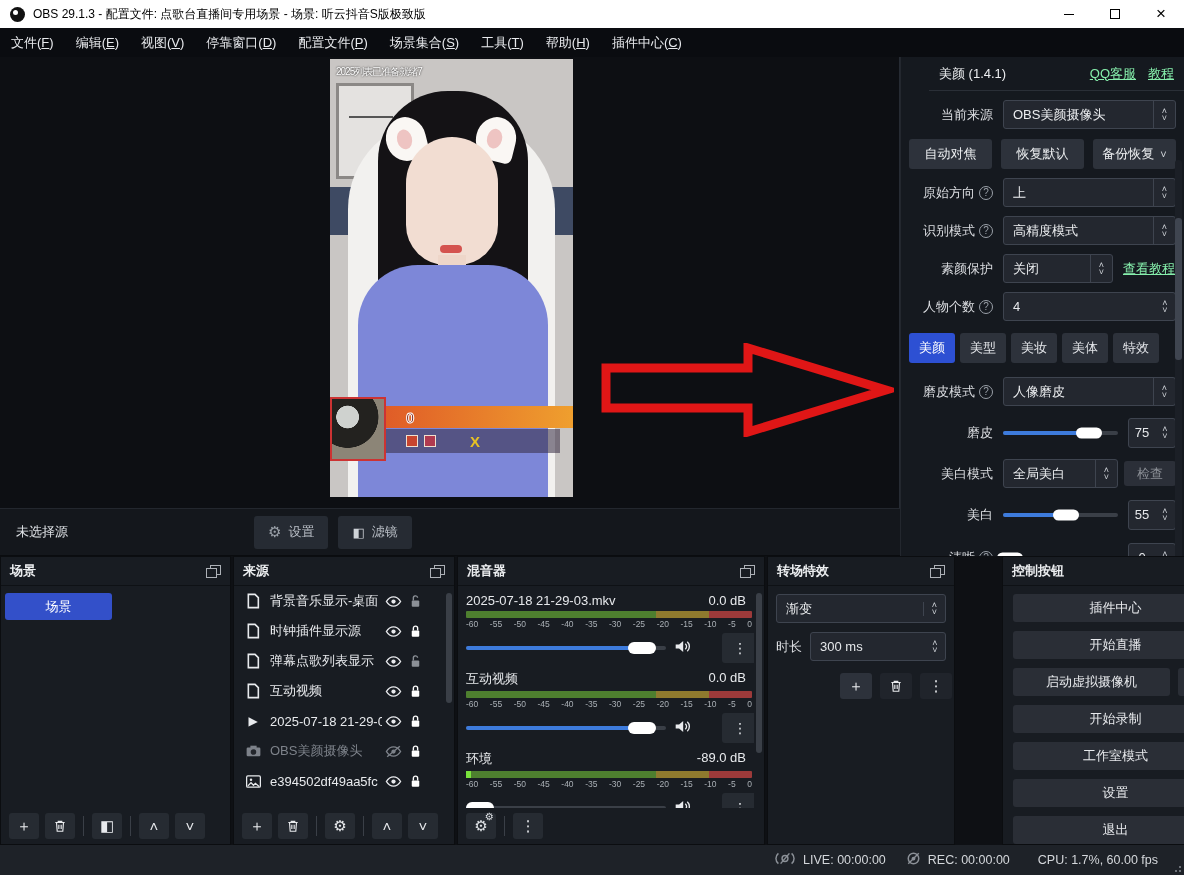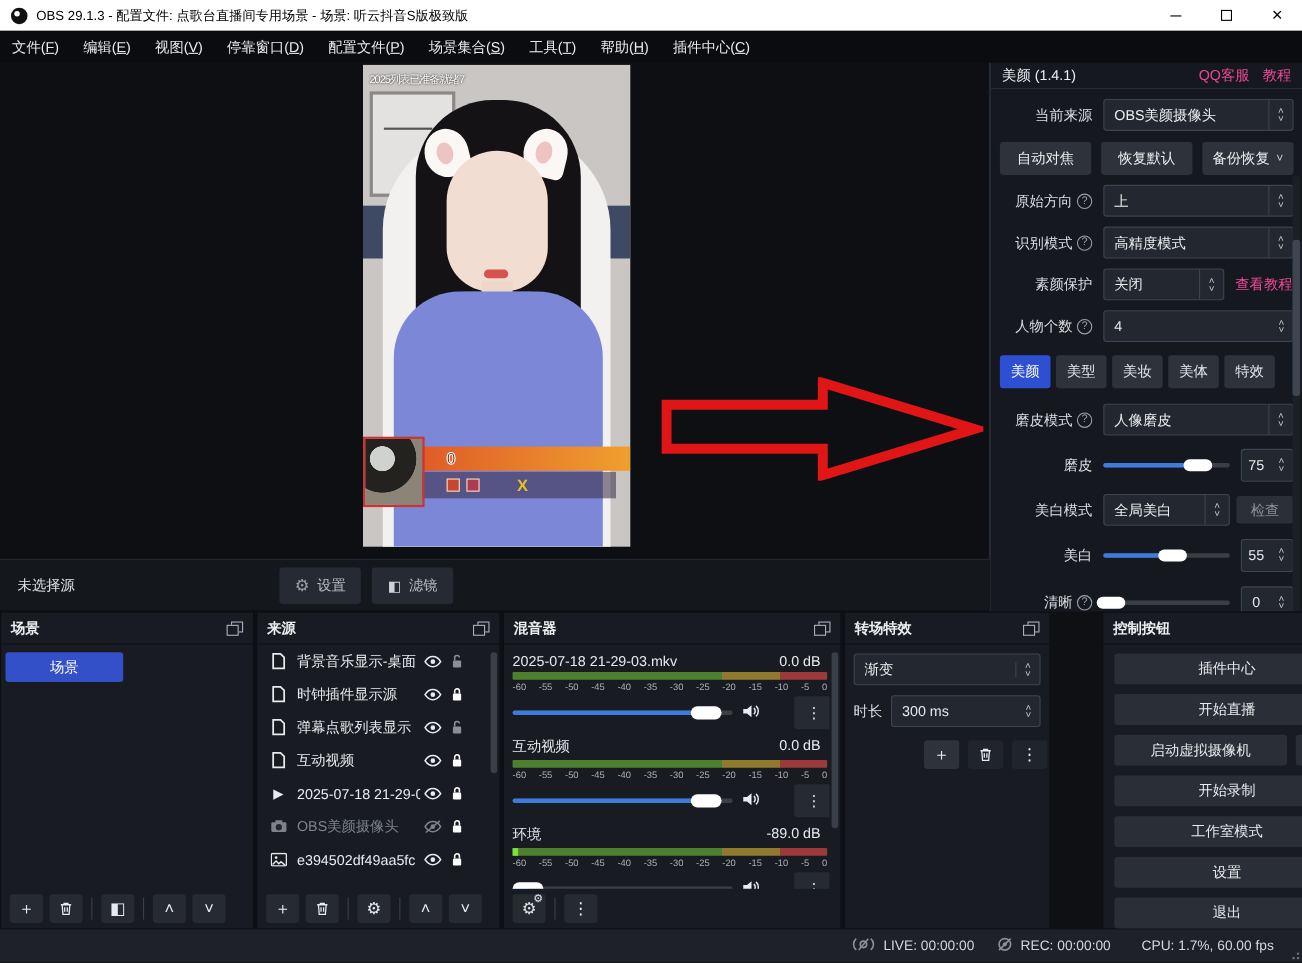--- a/index.html
+++ b/index.html
@@ -49,24 +49,24 @@
   .v-chip { width:12px; height:12px; background:#c8452f; border:1px solid #f0e0d0; }
   .v-chip.b { background:#b03a50; }
   .v-x { color:#e8c224; font-weight:bold; font-size:15px; margin-left:28px; }
   .v-camo { position:absolute; left:0; top:338px; width:56px; height:64px;
     background:radial-gradient(circle at 30% 30%,#cfd2cf 20%,#23221f 21% 55%,#8c8577 56%); border:2px solid #c33; }
   .arrow-wrap { position:absolute; left:600px; top:286px; width:294px; height:94px; }
 
   
   .beauty { position:absolute; left:900px; top:57px; width:284px; height:499px; background:#15191f;
     border-left:1px solid #23272e; overflow:hidden; font-size:13px; }
-  .bp-head { height:24px; display:flex; align-items:center; padding:0 10px; border-bottom:1px solid #2a2f37; }
+  .bp-head { height:34px; display:flex; align-items:center; padding:0 10px; border-bottom:1px solid #2a2f37;margin-left:28px; }
   .bp-title { font-size:13px; color:#eceef0; }
   .bp-links { margin-left:auto; display:flex; gap:12px; }
-  .blink { color:#ec4899; cursor:pointer;text-align:center; }
+  .blink { color:#86efac; text-decoration:underline; cursor:pointer;text-align:center; }
   .bp-row { display:flex; align-items:center; margin:9px 8px 0 8px; height:29px; }
   .bp-label { width:84px; text-align:right; color:#dcdee2; display:flex; justify-content:flex-end; align-items:center; gap:4px; flex:0 0 auto; }
   .help { width:14px; height:14px; border:1px solid #9aa0a8; border-radius:50%; font-size:10px; color:#9aa0a8;
     display:inline-flex; align-items:center; justify-content:center; flex:0 0 auto; }
   .combo { display:flex; align-items:stretch; background:#23272f; border:1px solid #3e444f; border-radius:3px; height:29px; flex:1; margin-left:10px; overflow:hidden;}
   .combo .val { flex:1; display:flex; align-items:center; padding:0 9px; color:#eceef0; white-space:nowrap; }
   .combo .arr { width:22px; border-left:1px solid #3e444f; display:flex; flex-direction:column; align-items:center; justify-content:center;
     color:#cfd3d8; font-size:9px; line-height:7px; }
   .bp-btnrow { display:flex; gap:9px; margin:10px 8px 0 8px; }
   .bp-btn { flex:1; height:30px; background:#2d323b; border-radius:3px; display:flex; align-items:center; justify-content:center; color:#eceef0; cursor:pointer;}

